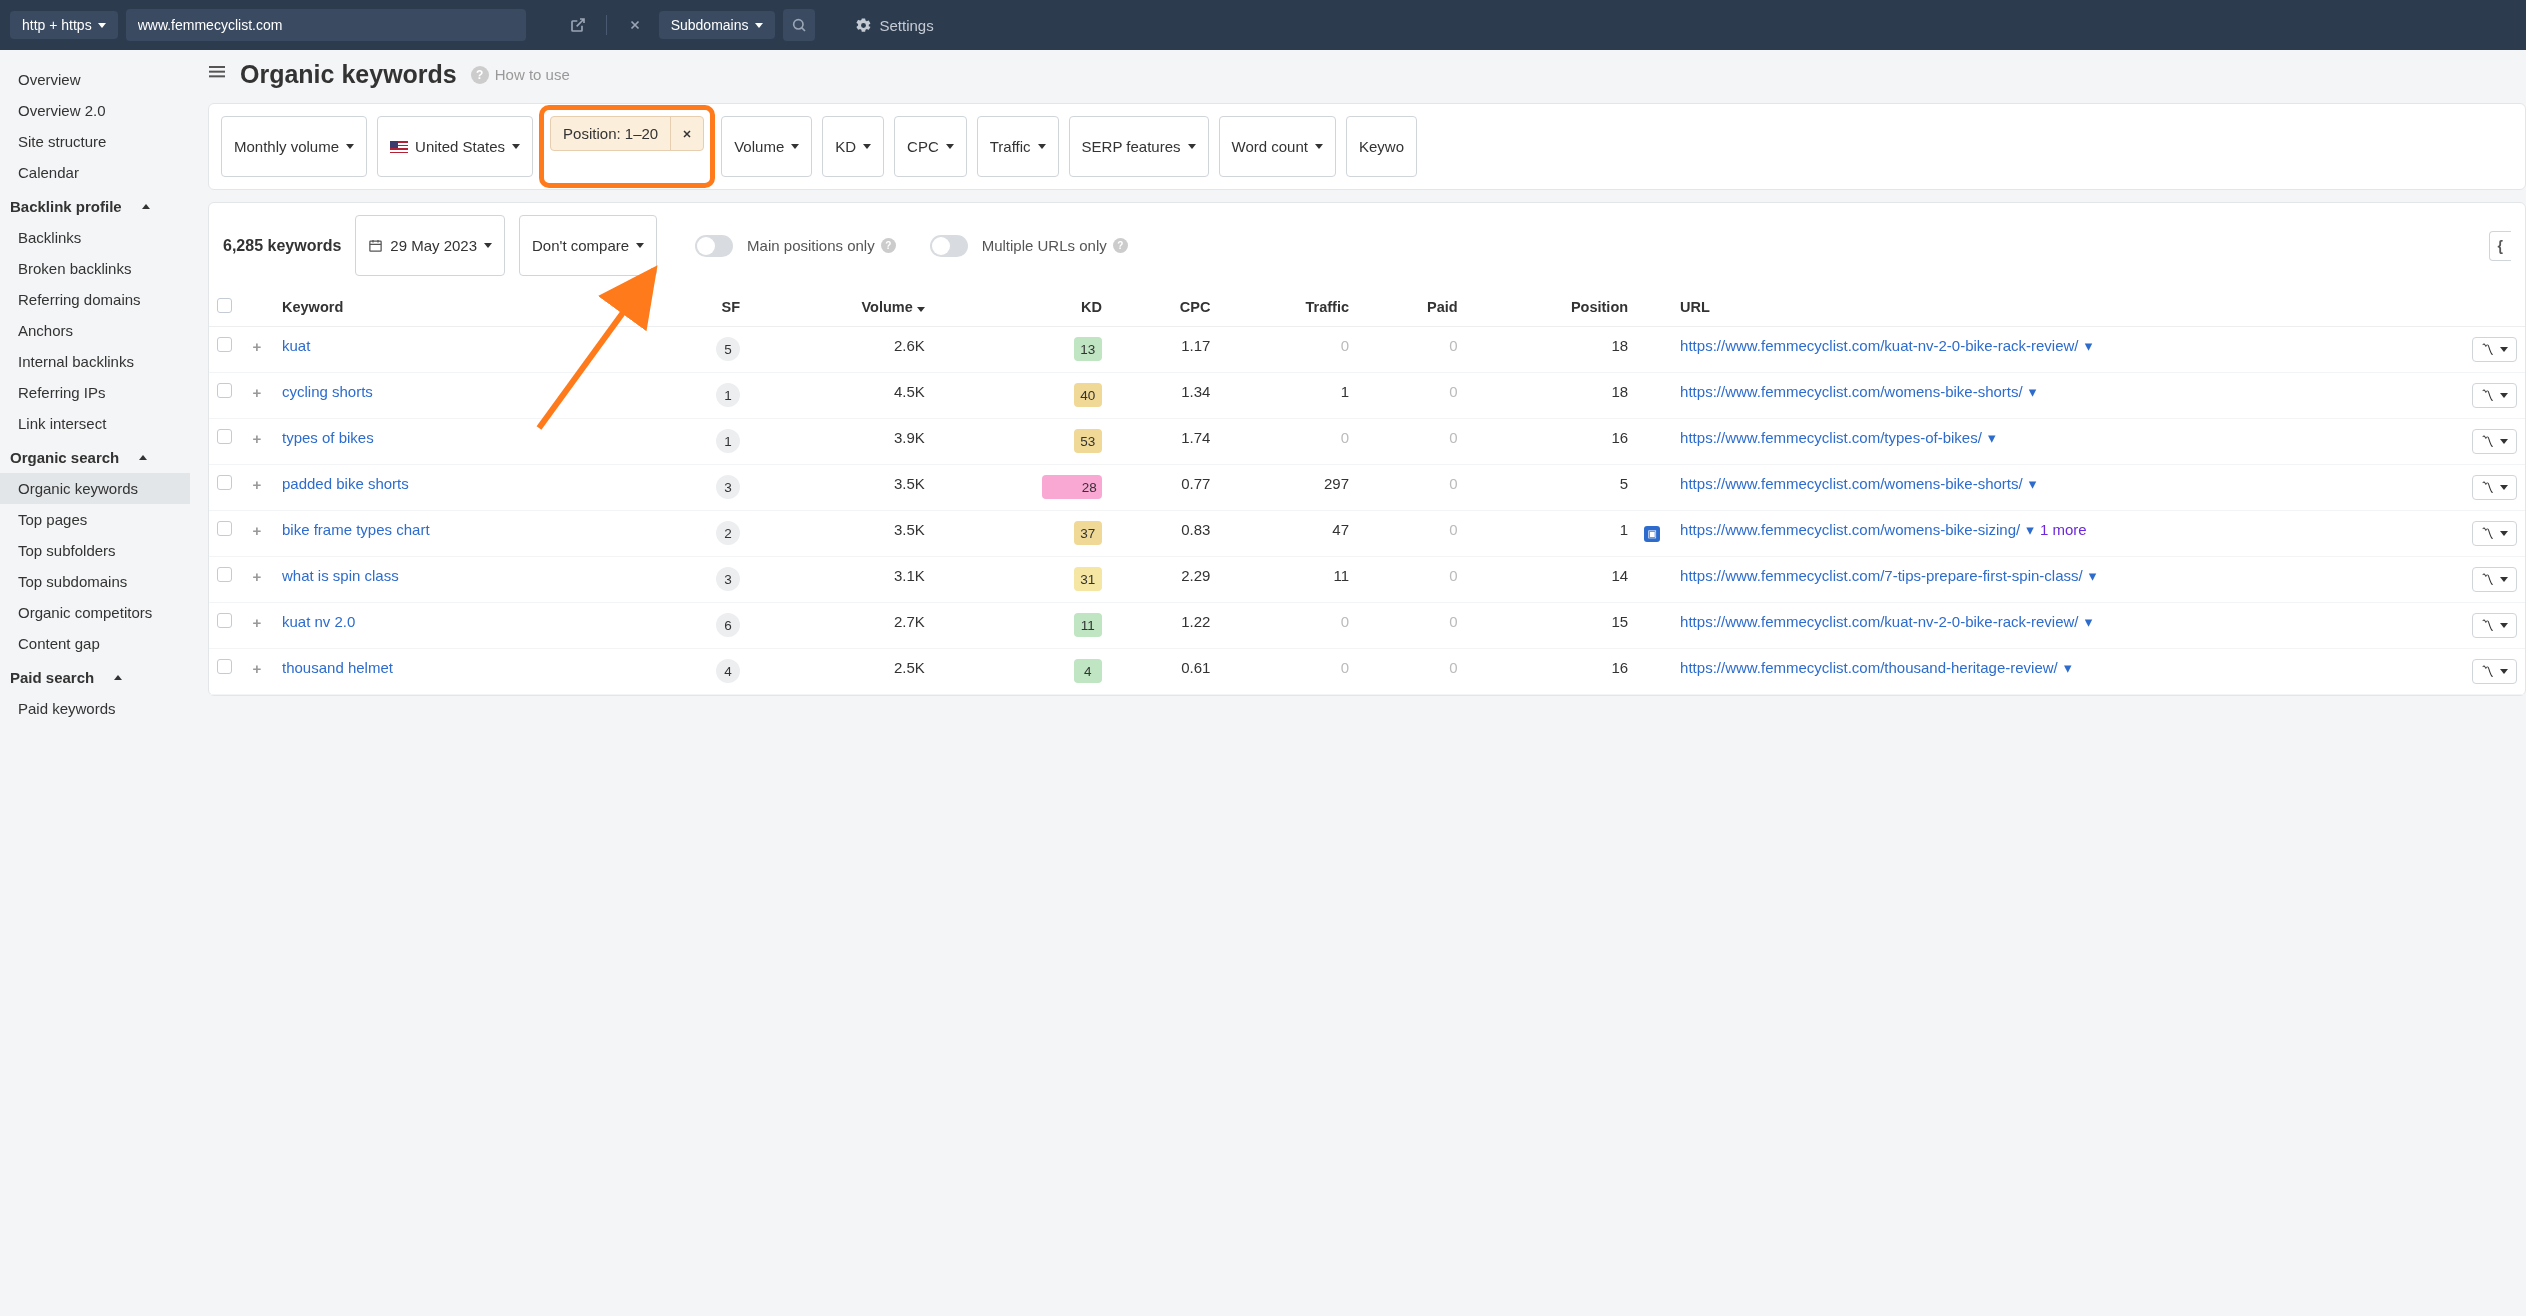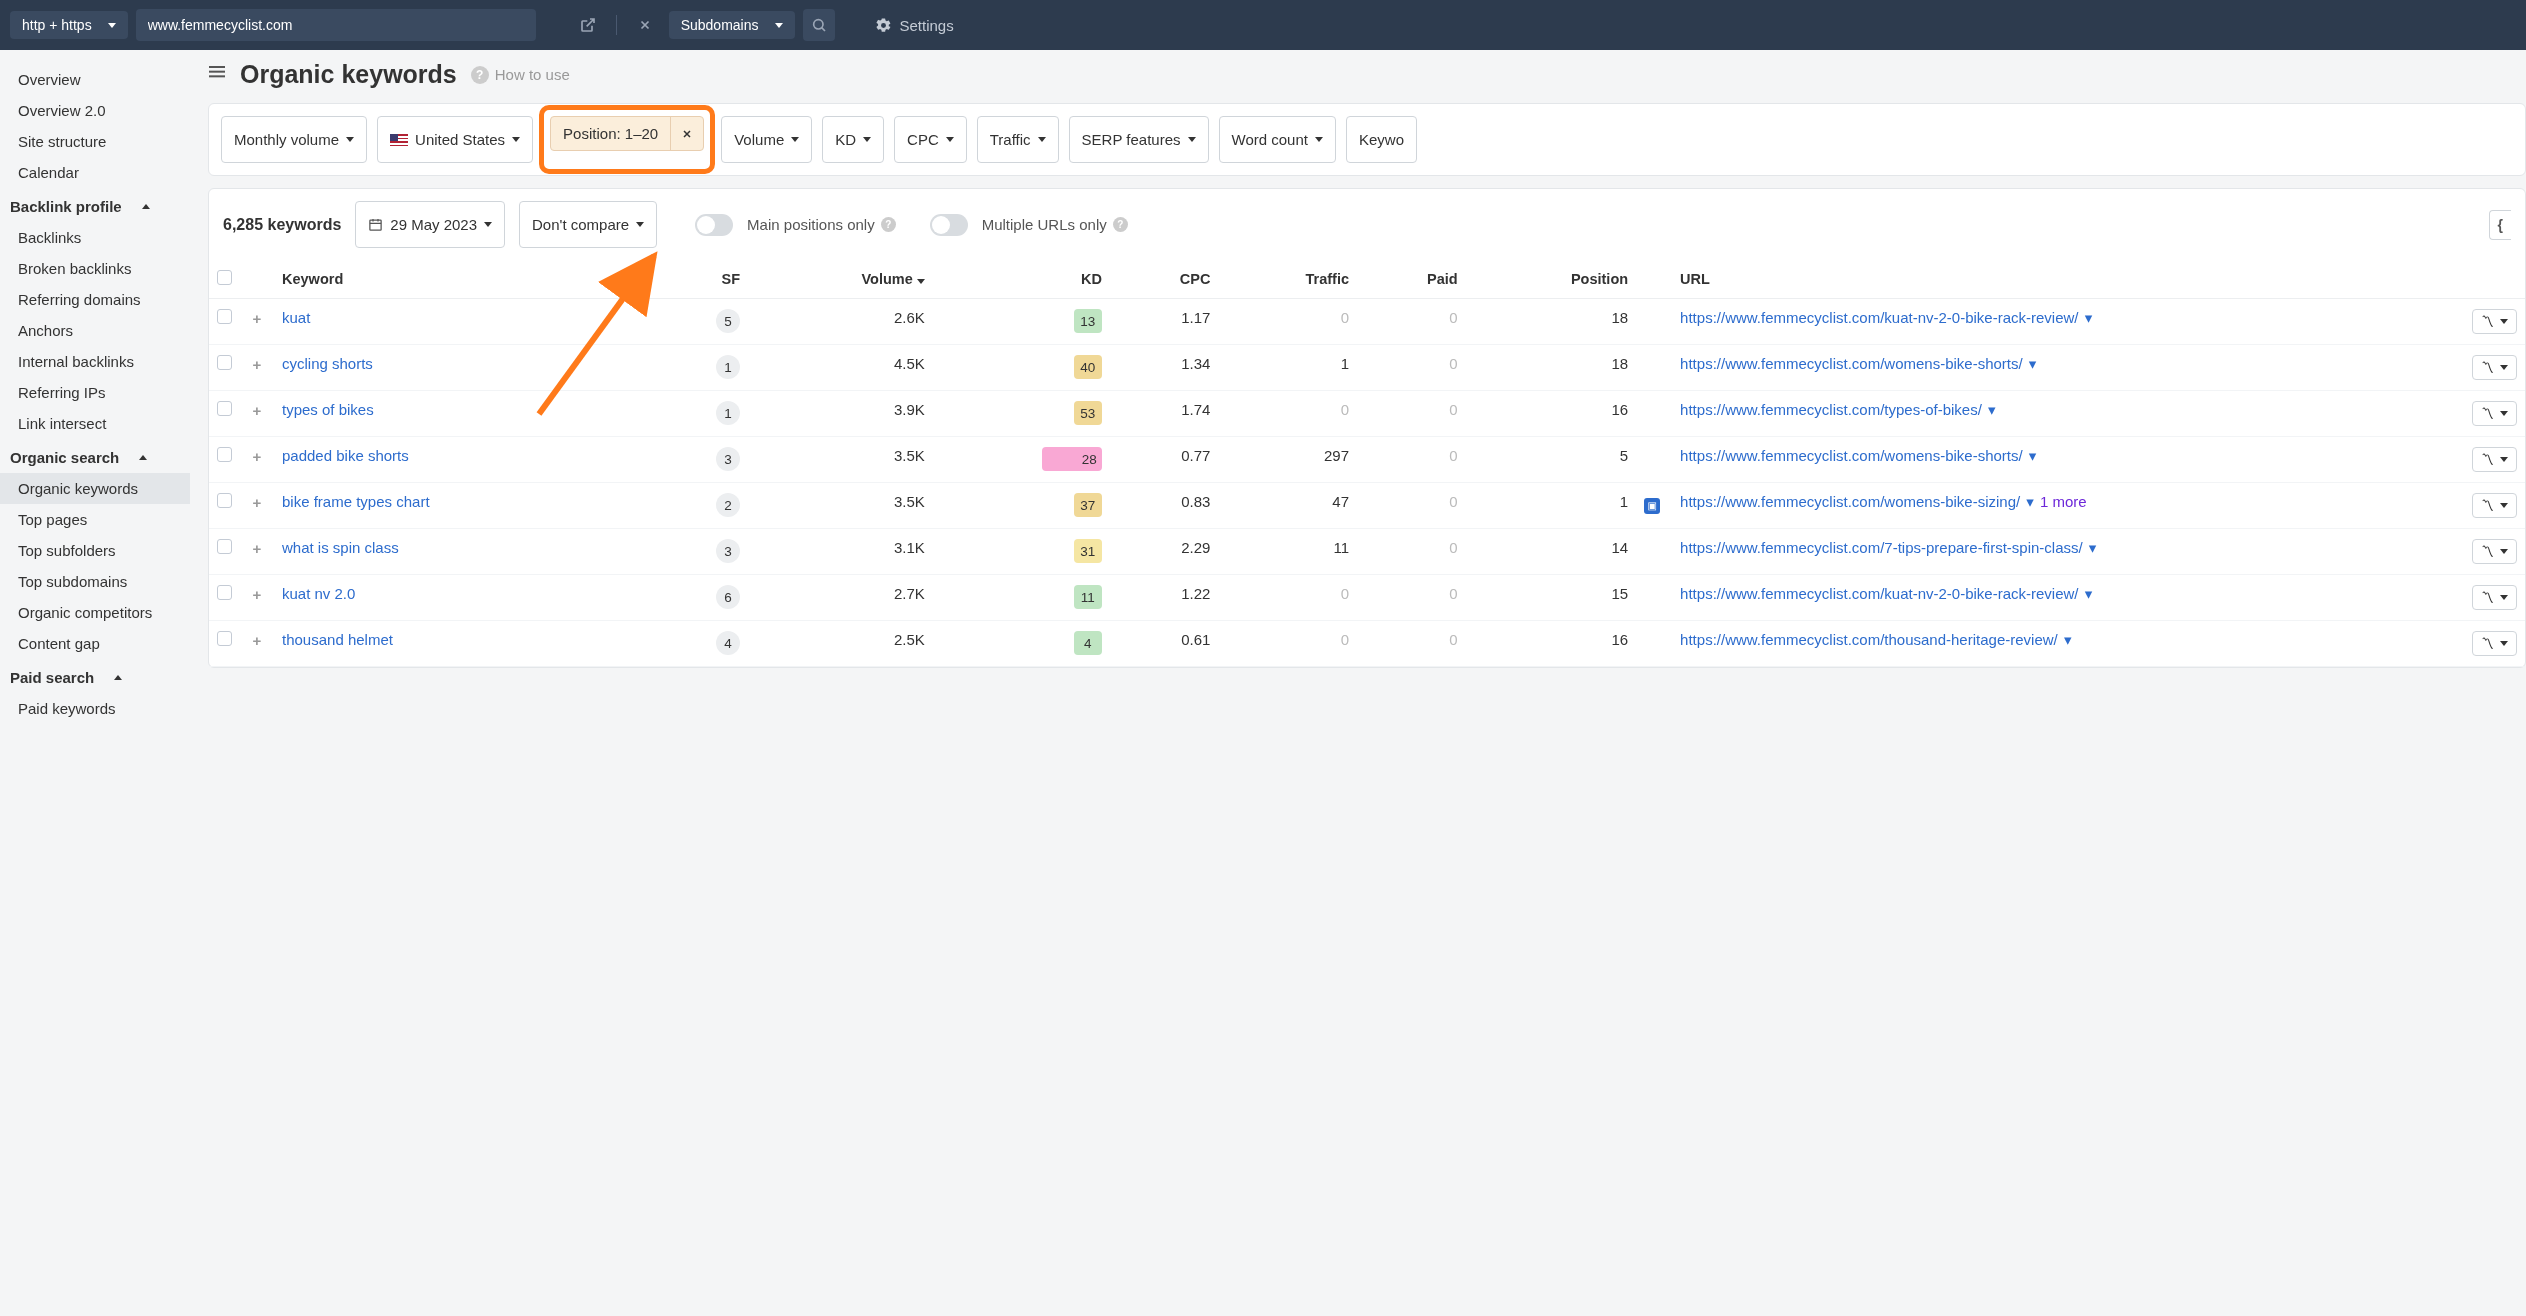--- a/index.html
+++ b/index.html
@@ -1,18 +1,18 @@
 <!DOCTYPE html>
 <html><head>
 <meta charset="utf-8">
 <style>
 * { box-sizing: border-box; margin: 0; padding: 0; }
 body { font-family: -apple-system, BlinkMacSystemFont, "Segoe UI", Helvetica, Arial, sans-serif; font-size: 14px; color: #333; background: #f4f5f6; overflow-x: hidden; }
 .topbar { background: #2d3b4e; height: 50px; display: flex; align-items: center; padding: 0 10px; gap: 8px; }
-.topbar-select { background: #3a4a60; color: #fff; padding: 6px 12px; border-radius: 4px; display: flex; align-items: center; gap: 16px; cursor: pointer; font-size: 14px; }
+.topbar-select { background: #3a4a60; color: #fff; padding: 6px 12px; border-radius: 4px; display: flex; align-items: center; gap: 6px; cursor: pointer; font-size: 14px; }
 .topbar-input { background: #3a4a60; color: #fff; border: none; padding: 8px 12px; border-radius: 4px; flex: 0 0 400px; font-size: 14px; }
 .topbar-icon-btn { background: transparent; color: #9aa5b5; width: 32px; height: 32px; display: flex; align-items: center; justify-content: center; cursor: pointer; border-radius: 4px; }
 .topbar-icon-btn.boxed { background: #3a4a60; }
 .topbar-sep { width: 1px; height: 20px; background: #4a5970; margin: 0 4px; }
 .topbar-settings { color: #c4cbd5; display: flex; align-items: flex-end; gap: 8px; padding: 6px 10px; cursor: pointer; font-size: 15px; }
 .caret-down { display: inline-block; width: 0; height: 0; border-left: 4px solid transparent; border-right: 4px solid transparent; border-top: 5px solid currentColor; }
 .caret-up { display: inline-block; width: 0; height: 0; border-left: 4px solid transparent; border-right: 4px solid transparent; border-bottom: 5px solid currentColor; }
 .layout { display: flex; }
 .sidebar { width: 190px; padding: 14px 0 14px 0; }
 .sidebar-item { padding: 7px 18px; font-size: 15px; color: #333; cursor: pointer; display: flex; align-items: center; gap: 6px; }
@@ -21,21 +21,21 @@
 .main { flex: 1; padding: 10px 0 0 0; min-width: 0; }
 .page-header { display: flex; align-items: center; gap: 14px; padding: 0 18px 14px; }
 .hamburger { font-size: 18px; color: #555; cursor: pointer; }
 .page-title { font-size: 25px; font-weight: 700; }
 .howto { color: #999; font-size: 15px; display: flex; align-items: center; gap: 6px; cursor: pointer; }
 .howto .qmark { display: inline-flex; align-items: center; justify-content: center; width: 18px; height: 18px; border-radius: 50%; background: #ccc; color: #fff; font-size: 12px; font-weight: 700; }
 
 .white-card { background: #fff; border: 1px solid #e3e6e9; border-radius: 6px; margin: 0 0 0 18px; }
 
 .filters-row { display: flex; gap: 10px; padding: 12px; flex-wrap: nowrap; position: relative; }
-.filter-btn { border: 1px solid #d0d5da; background: #fff; padding: 14px 12px; border-radius: 4px; font-size: 15px; display: flex; align-items: center; gap: 7px; cursor: pointer; white-space: nowrap; }
+.filter-btn { border: 1px solid #d0d5da; background: #fff; padding: 21px 12px; border-radius: 4px; font-size: 15px; display: flex; align-items: center; gap: 7px; cursor: pointer; white-space: nowrap; }
 .filter-active { border: 1px solid #e8ceb0; background: #fbeedb; padding: 0; border-radius: 4px; display: flex; align-items: stretch; overflow: hidden; }
 .filter-active-label { padding: 8px 12px; display: flex; align-items: center; font-size: 15px; }
 .filter-active-close { padding: 7px 10px; border-left: 1px solid #e8ceb0; display: flex; align-items: center; cursor: pointer; font-weight: 700; }
 .highlight-box { border: 5px solid #ff7a1a; border-radius: 10px; padding: 6px; margin: -11px -4px; }
 .flag { display: inline-block; width: 18px; height: 12px; background: linear-gradient(#b22234 0 15%, #fff 15% 30%, #b22234 30% 45%, #fff 45% 60%, #b22234 60% 75%, #fff 75% 90%, #b22234 90% 100%); position: relative; }
 .flag::before { content: ""; position: absolute; left: 0; top: 0; width: 8px; height: 7px; background: #3c3b6e; }
 
 .toolbar-row { display: flex; align-items: center; gap: 14px; padding: 12px 14px; }
 .kw-count { font-size: 16px; font-weight: 700; }
 .toggle { width: 38px; height: 22px; background: #d8dce0; border-radius: 11px; position: relative; cursor: pointer; }

